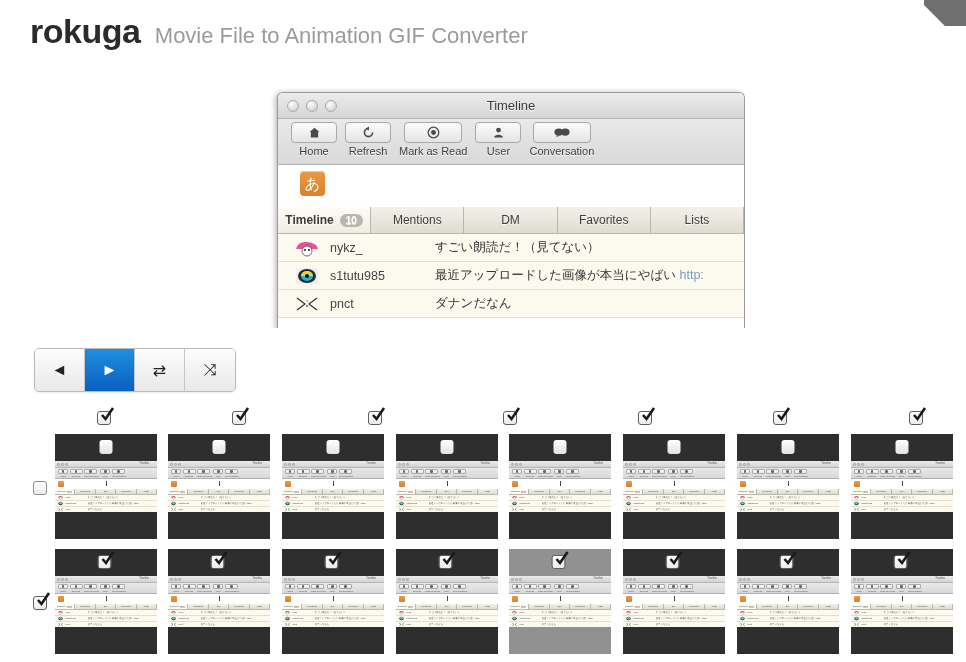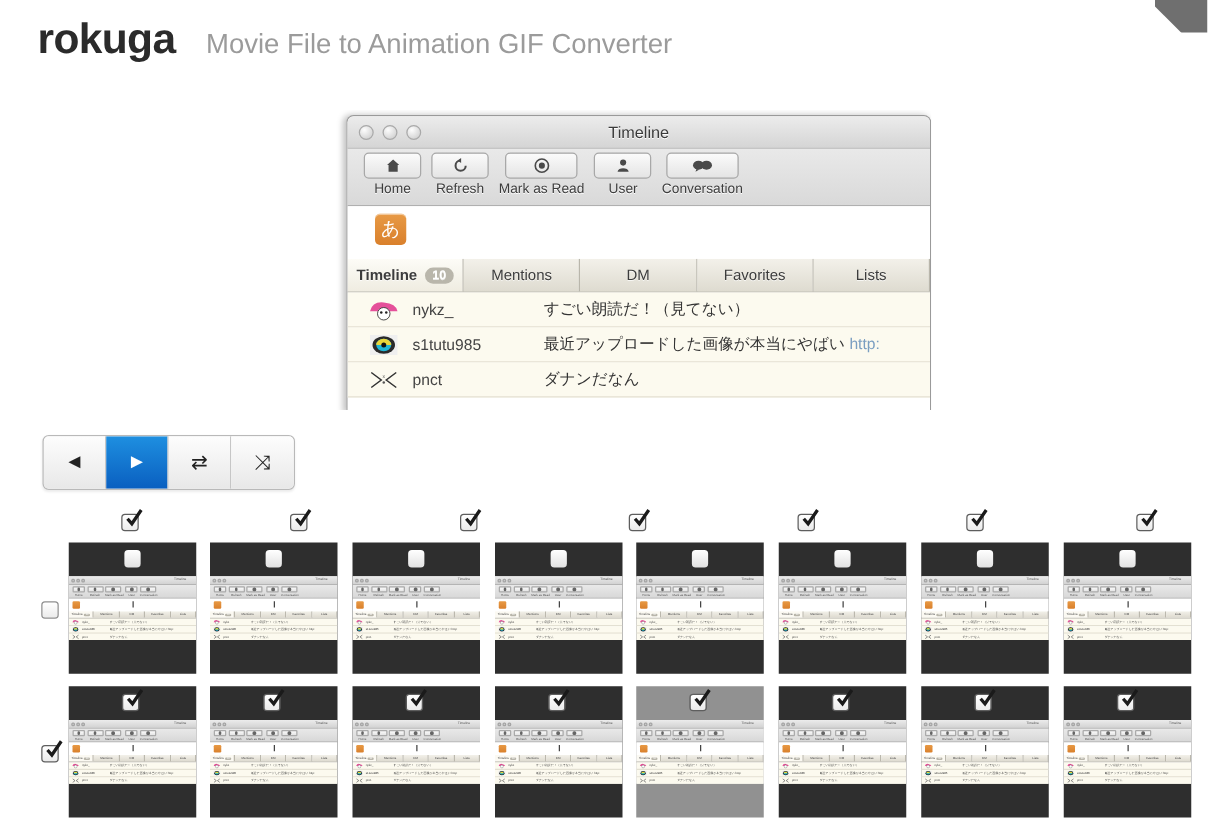--- a/index.html
+++ b/index.html
@@ -27,21 +27,21 @@
   }
 
   
   .header { padding: 12px 0 0 30px; height: 66px; }
   .brand {
     font-size: 34px; font-weight: bold; color: #2b2b2b;
     letter-spacing: -0.5px; display: inline-block; vertical-align: baseline;
   }
   .tagline {
     font-size: 22px; color: #9b9b9b; display: inline-block;
-    vertical-align: baseline; margin-left: 20px; font-weight: normal;
+    vertical-align: baseline; margin-left: 10px; font-weight: normal;
   }
 
   
   .preview-wrap {
     position: absolute; left: 265px; top: 88px;
     width: 480px; height: 240px; overflow: hidden;
   }
   .win {
     position: absolute; left: 12px; top: 4px;
     width: 468px; height: 238px;

